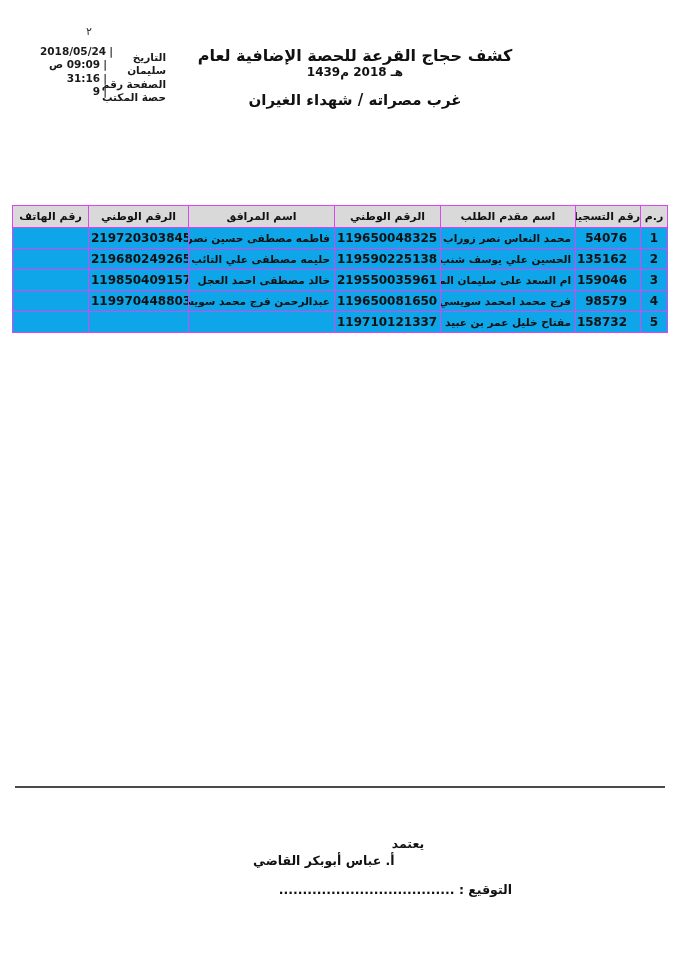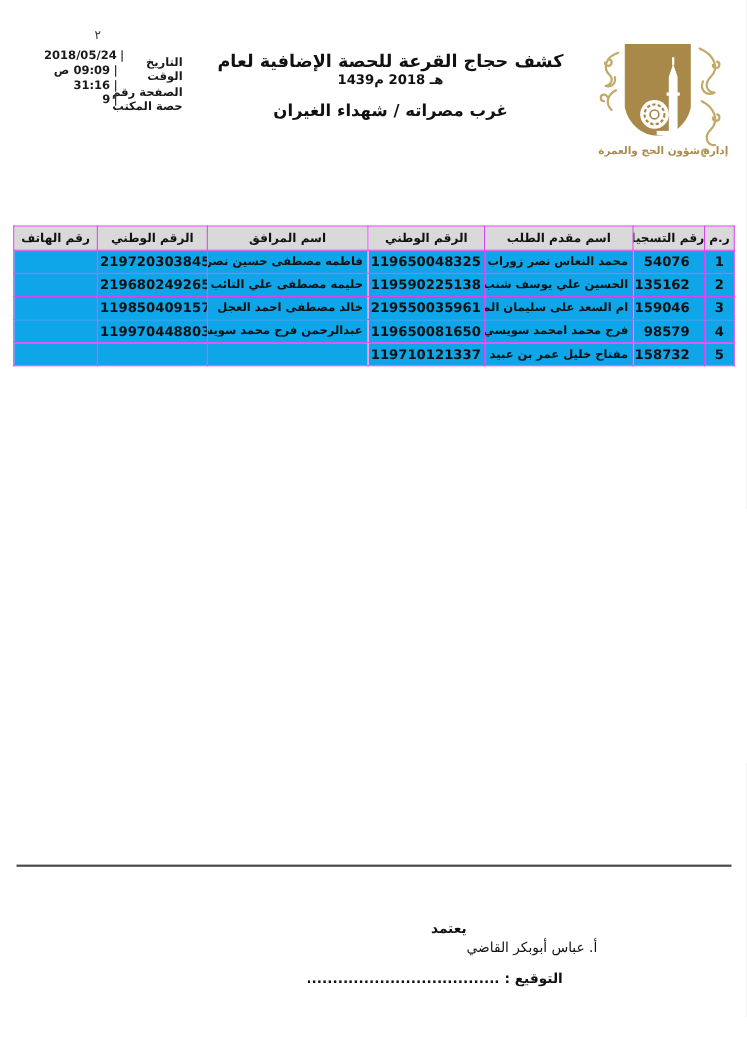--- a/index.html
+++ b/index.html
@@ -38,41 +38,41 @@
   table.roster td { height:21px; font-weight:bold; background:#0ea5e9; }
   td.c-no   { text-align:center; font-size:12px; direction:ltr; }
   td.c-reg  { text-align:right; padding-right:13px; font-size:12px; direction:ltr; }
   td.c-name { text-align:right; padding-right:4px; font-size:10.5px; }
   td.c-nid  { text-align:left; padding-left:2px; font-size:12px; direction:ltr; }
   td.c-phone{ }
   
   .divider { position:absolute; left:15px; top:786px; width:650px; height:2px; background:#4a4a4a; }
   .approve-word { position:absolute; left:258px; top:836px; width:300px; text-align:center;
     font-size:12.5px; font-weight:bold; direction:rtl; }
-  .approver-name { position:absolute; left:243px; top:853px; width:300px; text-align:right;
-    font-size:12.5px; font-weight:normal; direction:rtl; }
+  .approver-name { position:absolute; left:253px; top:853px; width:300px; text-align:left;
+    font-size:12.5px; font-weight:bold; direction:rtl; }
   .signature-line { position:absolute; left:280px; top:882px; width:232px; direction:rtl;
     text-align:right; font-size:12.5px; font-weight:bold; white-space:nowrap; overflow:hidden; }
   .signature-dots { letter-spacing:0.5px; }
 </style>
 </head>
 <body>
 
 <div class="page">
 
   <div class="page-mark">٢</div>
 
   <div class="meta">
     <div class="meta-row">
       <span class="meta-label">التاريخ</span>
       <span class="meta-sep">|</span>
       <span class="meta-value">2018/05/24</span>
     </div>
     <div class="meta-row">
-      <span class="meta-label">الوقت</span>
+      <span class="meta-label">سليمان</span>
       <span class="meta-sep">|</span>
       <span class="meta-value">09:09 ص</span>
     </div>
     <div class="meta-row">
       <span class="meta-label">الصفحة رقم</span>
       <span class="meta-sep">|</span>
       <span class="meta-value">31:16</span>
     </div>
     <div class="meta-row">
       <span class="meta-label">حصة المكتب</span>
@@ -80,40 +80,20 @@
       <span class="meta-value">9</span>
     </div>
   </div>
 
   <div class="header-block">
     <div class="doc-title-1">كشف حجاج القرعة للحصة الإضافية لعام</div>
     <div class="doc-title-2">1439هـ  2018 م</div>
     <div class="office-title">غرب مصراته / شهداء الغيران</div>
   </div>
 
-  <div class="logo">
-    <svg class="logo-flourish-left" width="24" height="60" viewBox="0 0 24 60">
-      <path d="M20,4 C8,8 6,18 12,24 C16,28 14,34 8,34 C14,36 18,32 17,26 M18,38 C10,42 8,50 14,56 M12,10 a3,3 0 1,1 -4,3 M10,44 a3,3 0 1,0 -3,4" fill="none" stroke="#c3a967" stroke-width="2" stroke-linecap="round"></path>
-    </svg>
-    <svg class="logo-flourish-right" width="30" height="104" viewBox="0 0 30 104">
-      <path d="M6,2 C20,8 24,20 16,28 C10,34 12,42 20,42 C12,46 6,40 9,32 M8,50 C20,56 24,68 16,76 C10,82 12,90 20,90 M22,14 a3,3 0 1,1 -4,3 M22,62 a3,3 0 1,1 -4,3 M14,96 a3,3 0 1,0 -3,4" fill="none" stroke="#c3a967" stroke-width="2" stroke-linecap="round"></path>
-    </svg>
-    <svg class="logo-shield" width="62" height="92" viewBox="0 0 62 92">
-      <path d="M1,0 H61 V58 A31,34 0 0 1 1,58 Z" fill="#a8894a"></path>
-      <rect x="41" y="30" width="8" height="50" fill="#ffffff"></rect>
-      <polygon points="45,18 49,30 41,30" fill="#ffffff"></polygon>
-      <rect x="44" y="12" width="2" height="7" fill="#ffffff"></rect>
-      <rect x="39" y="44" width="12" height="3" fill="#ffffff"></rect>
-      <circle cx="28" cy="64" r="13" fill="#ffffff"></circle>
-      <circle cx="28" cy="64" r="9" fill="none" stroke="#a8894a" stroke-width="2" stroke-dasharray="3 2"></circle>
-      <circle cx="28" cy="64" r="4" fill="none" stroke="#a8894a" stroke-width="1.5"></circle>
-      <rect x="30" y="79" width="24" height="4" fill="#ffffff"></rect>
-    </svg>
-    <div class="logo-caption">إدارة شؤون الحج والعمرة</div>
-  </div>
 
   <table class="roster">
     <colgroup>
       <col style="width:27px">
         <col style="width:65px">
         <col style="width:135px">
         <col style="width:106px">
       <col style="width:146px">
         <col style="width:100px">
         <col style="width:76px">

